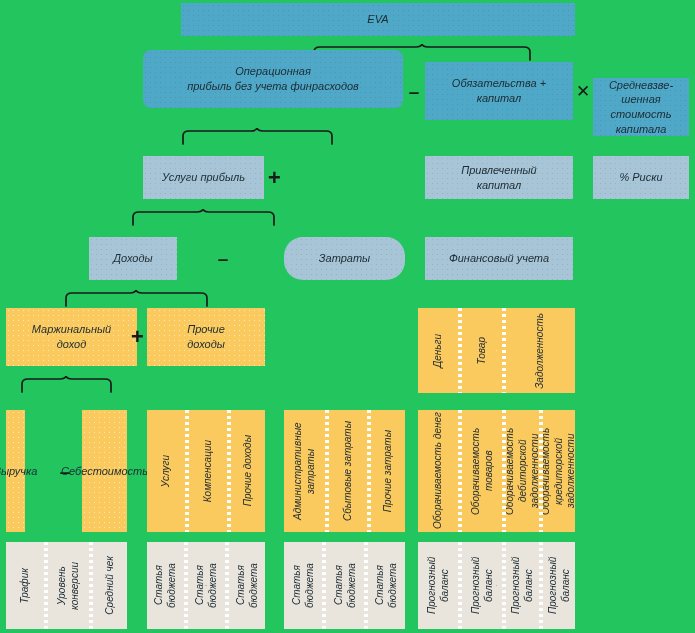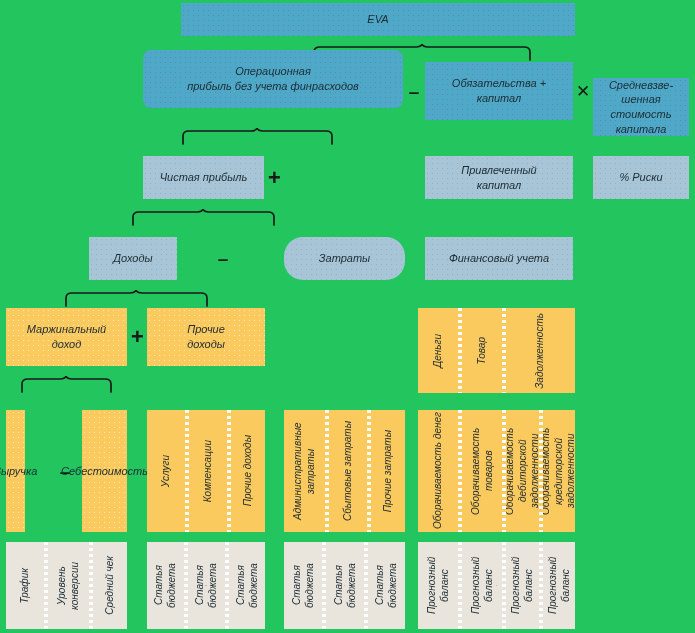--- a/index.html
+++ b/index.html
@@ -124,21 +124,21 @@
     <span>капитала</span>
   </div>
 
   <div class="brace" style="left:181px;top:128px;width:153px;height:17px;">
     <svg viewBox="0 0 153 17" preserveAspectRatio="none">
       <path d="M2,16 L2,8 Q2,3 8,3 L70,3 Q75,3 76,0 Q77,3 82,3 L145,3 Q151,3 151,8 L151,16" fill="none" stroke="#1a1a1a" stroke-width="1.7" stroke-linecap="round"></path>
     </svg>
   </div>
 
   <div class="box blue-light" style="left:143px;top:156px;width:121px;height:43px;">
-    <span>Чистая прибыль</span>
+    <span>Услуги прибыль</span>
   </div>
 
   <div class="op op-plus" style="left:264px;top:156px;width:20px;height:43px;">
     <span>+</span>
   </div>
 
 
   <div class="box blue-light" style="left:425px;top:156px;width:148px;height:43px;flex-direction:column;">
     <span>Привлеченный</span>
     <span>капитал</span>
@@ -169,21 +169,21 @@
   <div class="box blue-light" style="left:425px;top:237px;width:148px;height:43px;">
     <span>Финансовый учета</span>
   </div>
 
   <div class="brace" style="left:64px;top:290px;width:145px;height:17px;">
     <svg viewBox="0 0 145 17" preserveAspectRatio="none">
       <path d="M2,16 L2,8 Q2,3 8,3 L66,3 Q71,3 72,0 Q73,3 78,3 L137,3 Q143,3 143,8 L143,16" fill="none" stroke="#1a1a1a" stroke-width="1.7" stroke-linecap="round"></path>
     </svg>
   </div>
 
-  <div class="box yellow" style="left:6px;top:308px;width:121px;height:58px;flex-direction:column;">
+  <div class="box yellow" style="left:6px;top:308px;width:131px;height:58px;flex-direction:column;">
     <span>Маржинальный</span>
     <span>доход</span>
   </div>
 
   <div class="op op-plus" style="left:127px;top:308px;width:20px;height:58px;">
     <span>+</span>
   </div>
 
   <div class="box yellow" style="left:147px;top:308px;width:118px;height:58px;flex-direction:column;">
     <span>Прочие</span>

